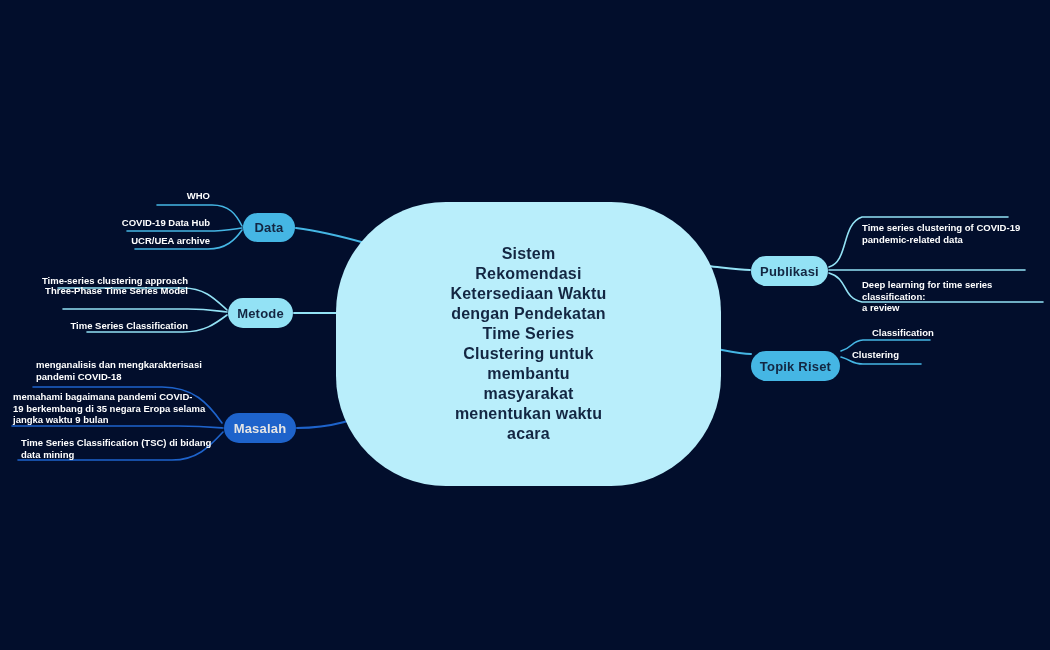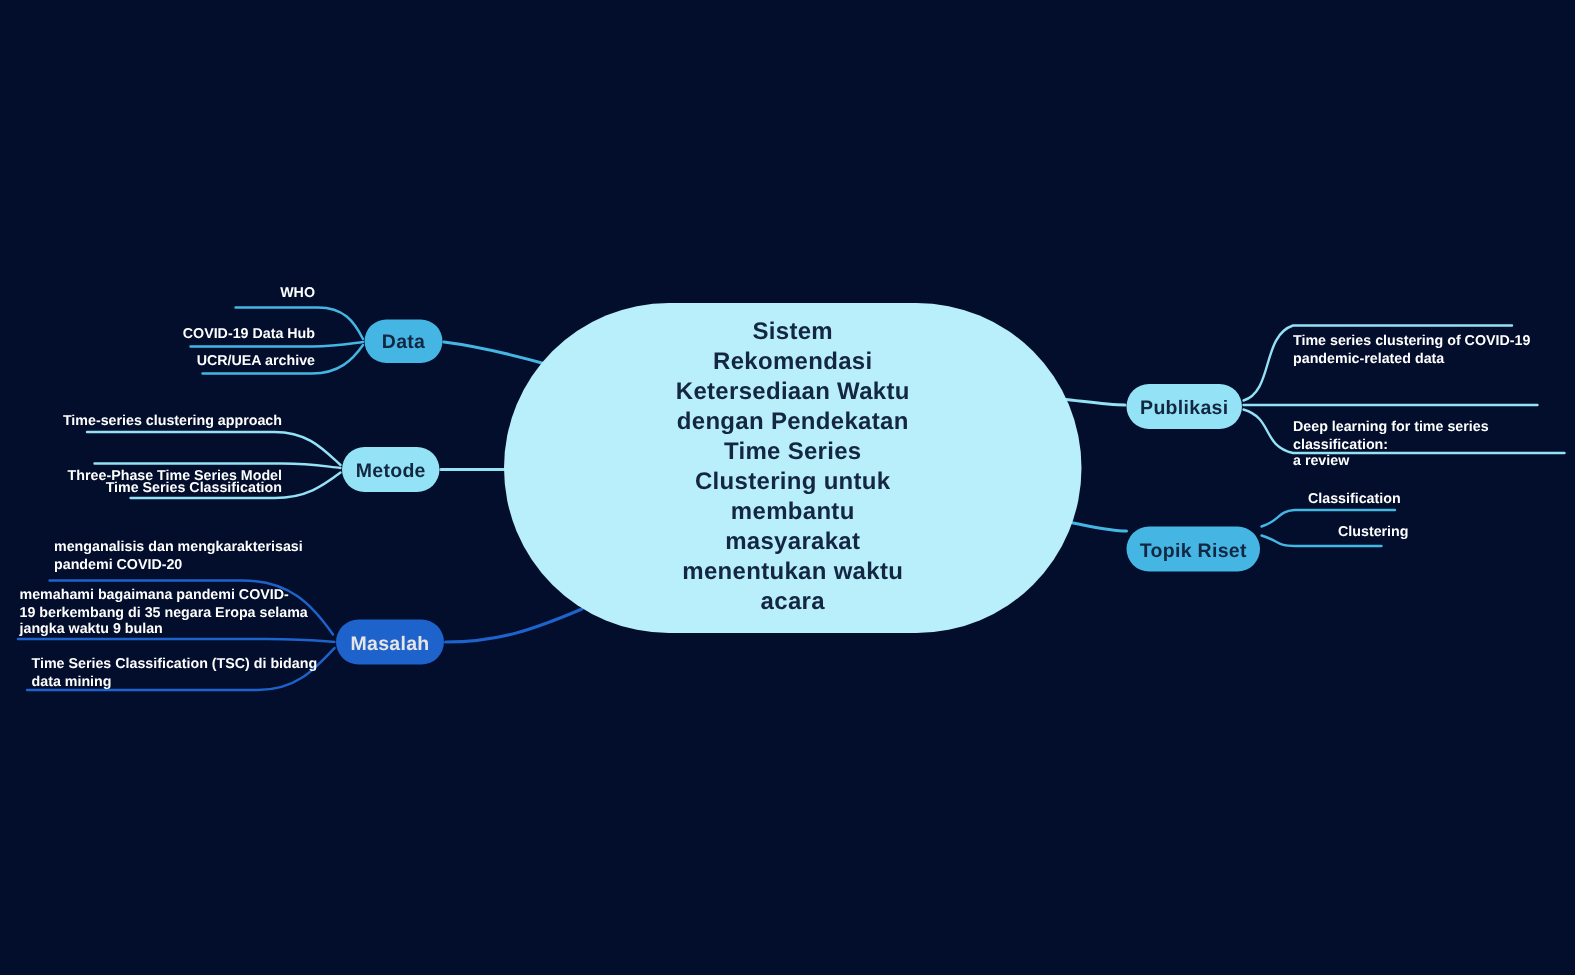--- a/index.html
+++ b/index.html
@@ -9,21 +9,21 @@
   html,body{margin:0;padding:0;background:var(--background);}
   .canvas{position:relative;width:1050px;height:650px;background:var(--background);
     overflow:hidden;font-family:"Liberation Sans",sans-serif;}
   svg.wires{position:absolute;left:0;top:0;}
   svg.wires path{fill:none;stroke-linecap:round;}
   .wire-main{stroke-width:2;}
   .wire-child{stroke-width:1.6;}
   .st-sky{stroke:var(--sky);}
   .st-cyan{stroke:var(--light-cyan);}
   .st-royal{stroke:var(--royal);}
-  .central{position:absolute;left:336px;top:202px;width:385px;height:220px;
+  .central{position:absolute;left:336px;top:202px;width:385px;height:284px;
     border-radius:110px;background:var(--central-fill);
     display:flex;align-items:center;justify-content:center;}
   .central-text{white-space:pre-line;text-align:center;color:var(--dark-text);
     font-weight:bold;font-size:16px;line-height:20px;letter-spacing:.2px;}
   .pill{position:absolute;display:flex;align-items:center;justify-content:center;
     border-radius:15px;font-weight:bold;font-size:13px;letter-spacing:.2px;
     color:var(--dark-text);}
   .pill-sky{background:var(--sky);}
   .pill-cyan{background:var(--light-cyan);}
   .pill-royal{background:var(--royal);color:#e5e5e5;}
@@ -81,32 +81,32 @@
   <div class="pill pill-cyan" style="left:228px;top:298px;width:65px;height:30px;">Metode</div>
   <div class="pill pill-royal" style="left:224px;top:413px;width:72px;height:30px;">Masalah</div>
   <div class="pill pill-cyan" style="left:751px;top:256px;width:77px;height:30px;">Publikasi</div>
   <div class="pill pill-sky" style="left:751px;top:339px;width:89px;height:30px;margin-top:12px;">Topik Riset</div>
 
   <div class="child r" style="right:840px;top:190px;">WHO</div>
   <div class="child r" style="right:840px;top:217px;">COVID-19 Data Hub</div>
   <div class="child r" style="right:840px;top:235px;">UCR/UEA archive</div>
 
   <div class="child r" style="right:862px;top:275px;">Time-series clustering approach</div>
-  <div class="child r" style="right:862px;top:312px;margin-left:44px;">Three-Phase Time Series Model</div>
+  <div class="child r" style="right:862px;top:285px;margin-left:44px;">Three-Phase Time Series Model</div>
   <div class="child r" style="right:862px;top:320px;">Time Series Classification</div>
 
   <div class="child" style="left:36px;top:359px;">menganalisis dan mengkarakterisasi
-pandemi COVID-20</div>
+pandemi COVID-18</div>
   <div class="child" style="left:13px;top:391px;">memahami bagaimana pandemi COVID-
 19 berkembang di 35 negara Eropa selama
 jangka waktu 9 bulan</div>
   <div class="child" style="left:21px;top:437px;">Time Series Classification (TSC) di bidang
 data mining</div>
 
   <div class="child" style="left:862px;top:202px;margin-top:20px;">Time series clustering of COVID-19
 pandemic-related data</div>
   <div class="child" style="left:862px;top:279px;">Deep learning for time series classification:
 a review</div>
 
   <div class="child" style="left:872px;top:327px;">Classification</div>
-  <div class="child" style="left:892px;top:349px;">Clustering</div>
+  <div class="child" style="left:852px;top:349px;">Clustering</div>
 
 </div>
 
 </body></html>

